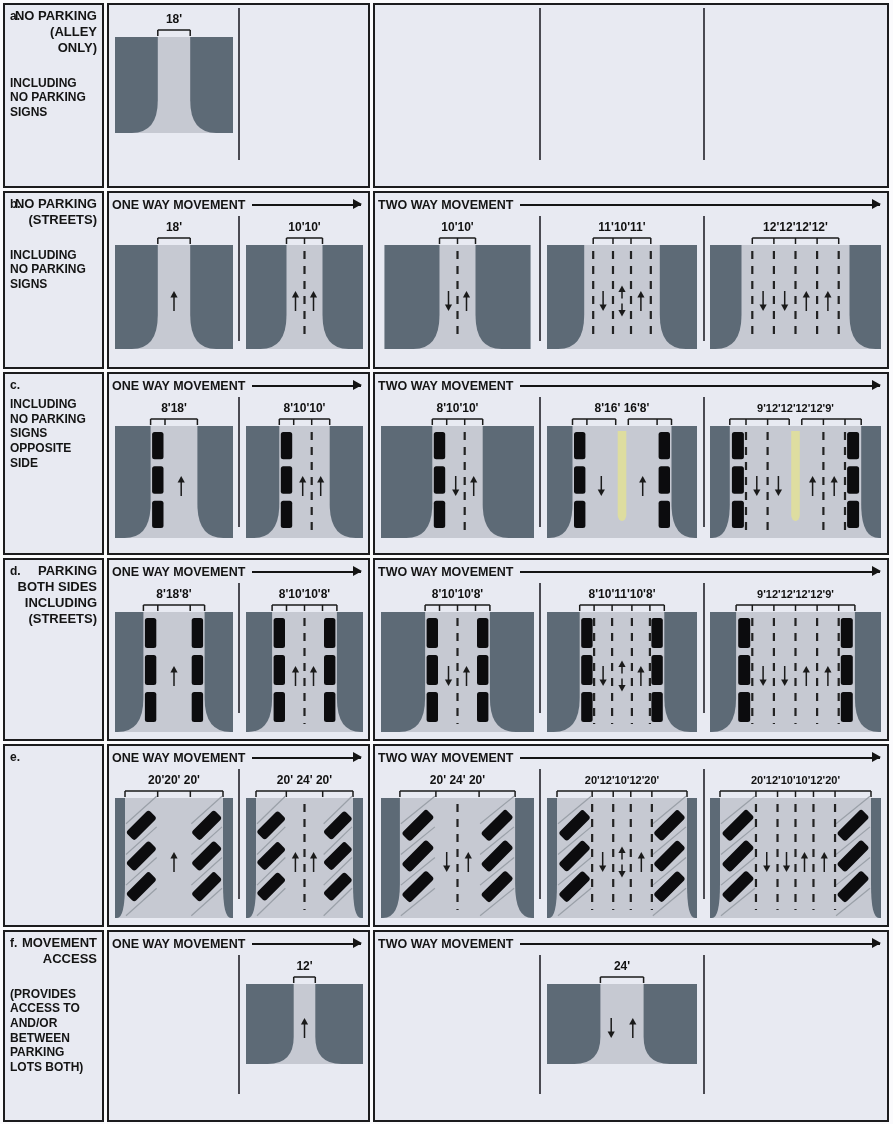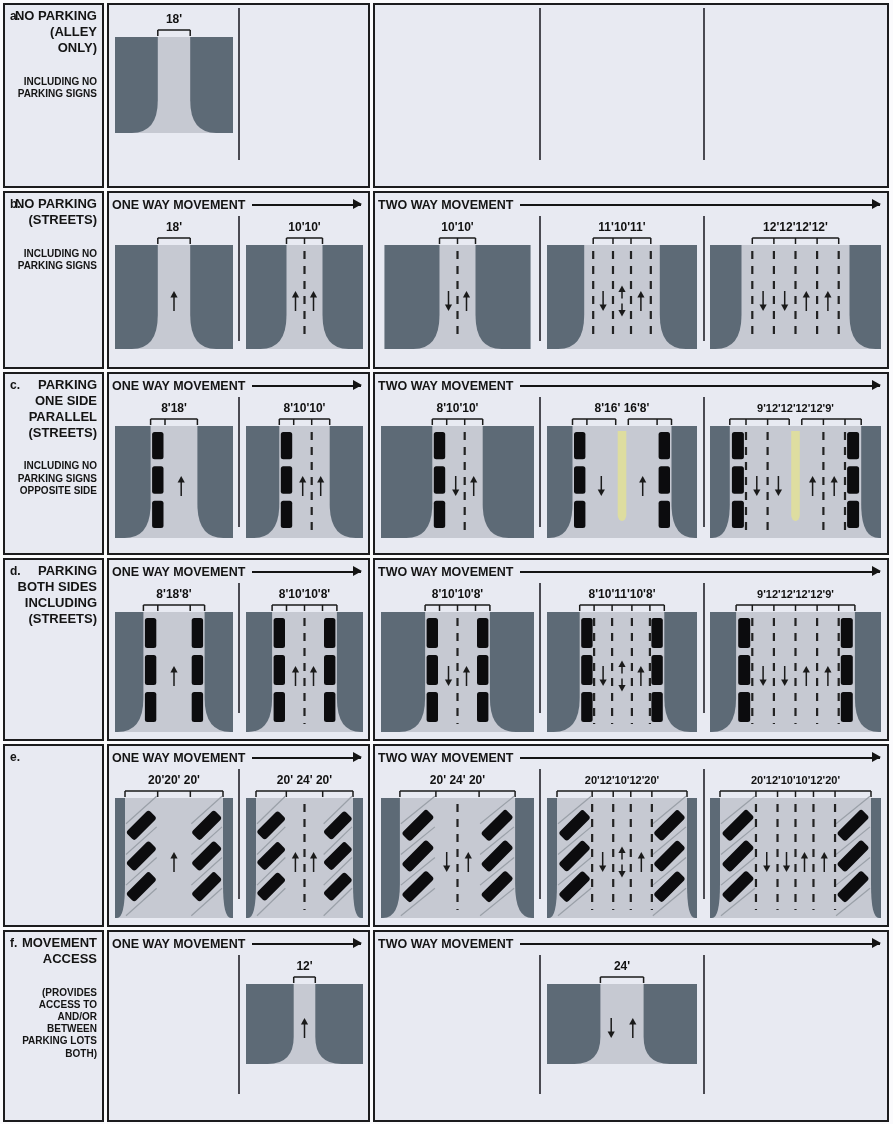--- a/index.html
+++ b/index.html
@@ -3,21 +3,21 @@
 <meta charset="utf-8">
 <style>
   html,body{margin:0;padding:0;background:#fbfbfd;}
   #table{width:893px;box-sizing:border-box;padding:3px;
          font-family:"Liberation Sans",sans-serif;font-weight:bold;color:#141414;}
   .row{display:grid;grid-template-columns:101px 263px 516px;gap:3px;margin-bottom:3px;}
   .box{border:2px solid #1c1c1e;background:#e8eaf2;box-sizing:border-box;}
   .label-cell{padding:3px 5px;position:relative;}
   .letter{position:absolute;left:5px;top:4px;font-size:12px;}
   .title{display:block;text-align:right;font-size:13px;line-height:1.22;}
-  .note{text-align:right;font-size:10px;line-height:1.22;margin-top:20px;}
+  .note{text-align:left;font-size:12px;line-height:1.22;margin-top:20px;}
   .section{display:flex;flex-direction:column;overflow:hidden;}
   .shead{display:flex;align-items:center;padding:3px 4px 0 3px;font-size:12.5px;
          white-space:nowrap;height:17px;flex:none;}
   .hline{flex:1;height:2px;background:#141414;margin:0 3px 0 7px;position:relative;}
   .hline::after{content:"";position:absolute;right:-1px;top:-4.5px;
         border-left:9px solid #141414;border-top:5px solid transparent;border-bottom:5px solid transparent;}
   .cells{flex:1;display:flex;align-items:stretch;border-radius:32px;}
   .cell{display:flex;justify-content:center;align-items:flex-start;padding-top:4px;box-sizing:border-box;}
   .divider{width:2px;background:#4a4a52;margin:3px 0 26px;flex:none;}
   svg{display:block;}
@@ -180,21 +180,20 @@
               <line x1="107.1" y1="34" x2="107.1" y2="124" stroke="#222" stroke-width="2.2" stroke-dasharray="8 7"></line>
               <line x1="128.7" y1="34" x2="128.7" y2="124" stroke="#222" stroke-width="2.2" stroke-dasharray="8 7"></line>
             </svg>
           </div>
         </div>
       </div>
     </div>
     <div class="row" style="height: 183px;">
       <div class="box label-cell">
         <span class="letter">c.</span>
-        <span class="title">PARKING ONE SIDE PARALLEL (STREETS)</span>
         <div class="note">INCLUDING NO PARKING SIGNS OPPOSITE SIDE</div>
       </div>
       <div class="box section">
         <div class="shead">
           <span>ONE WAY MOVEMENT</span>
           <div class="hline"></div>
         </div>
         <div class="cells">
           <div class="cell" style="flex: 128 0 0px;">
             <svg width="118" height="146">

